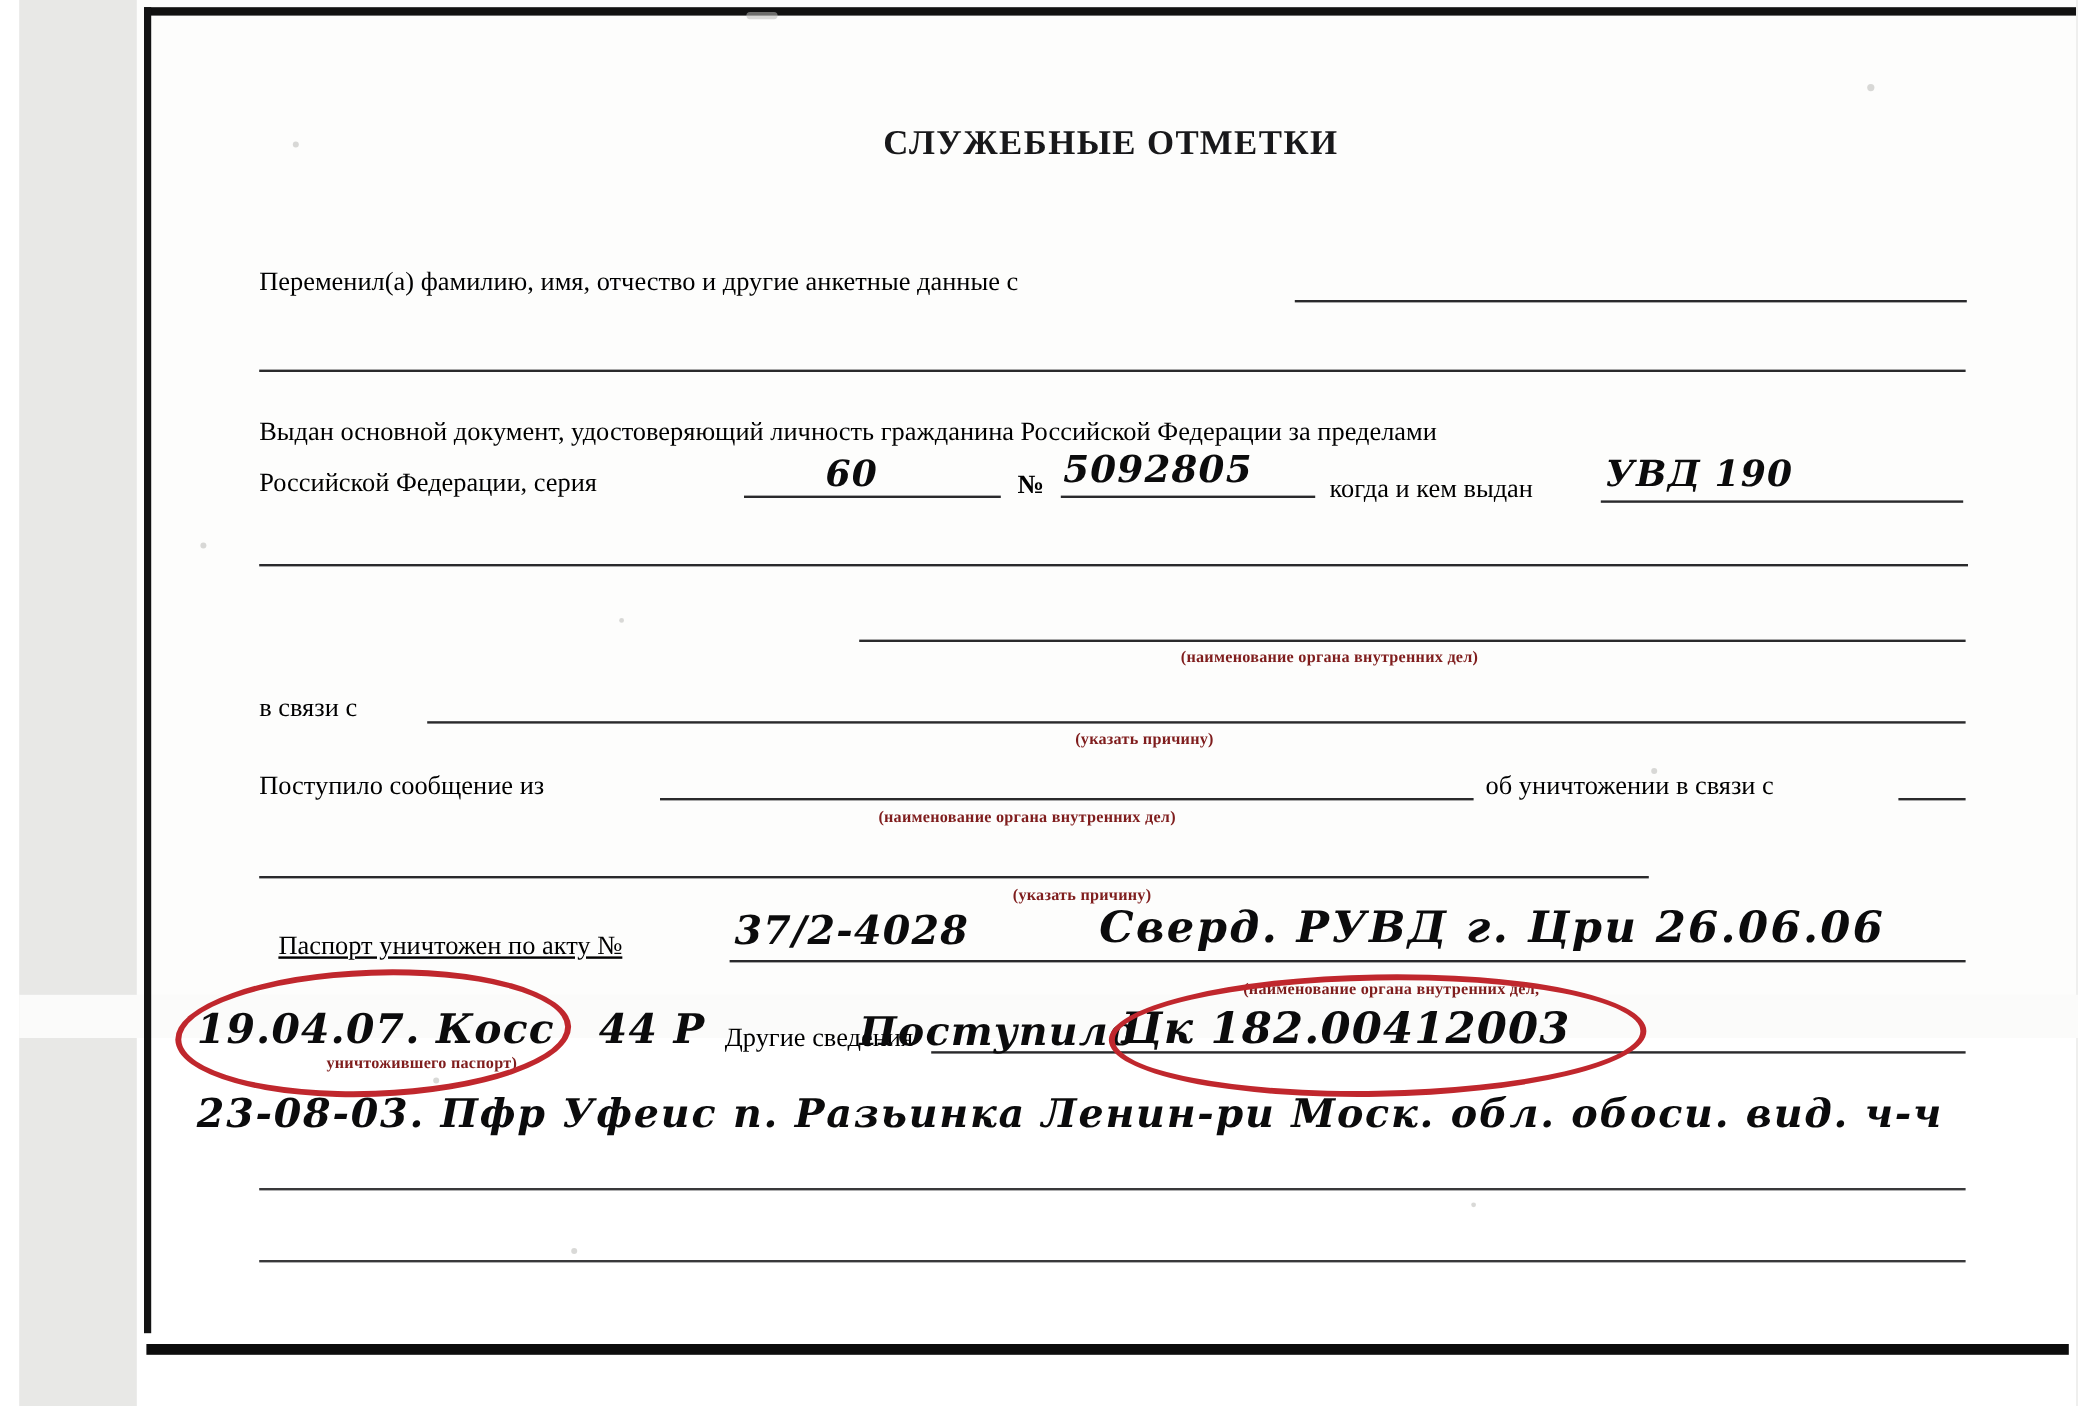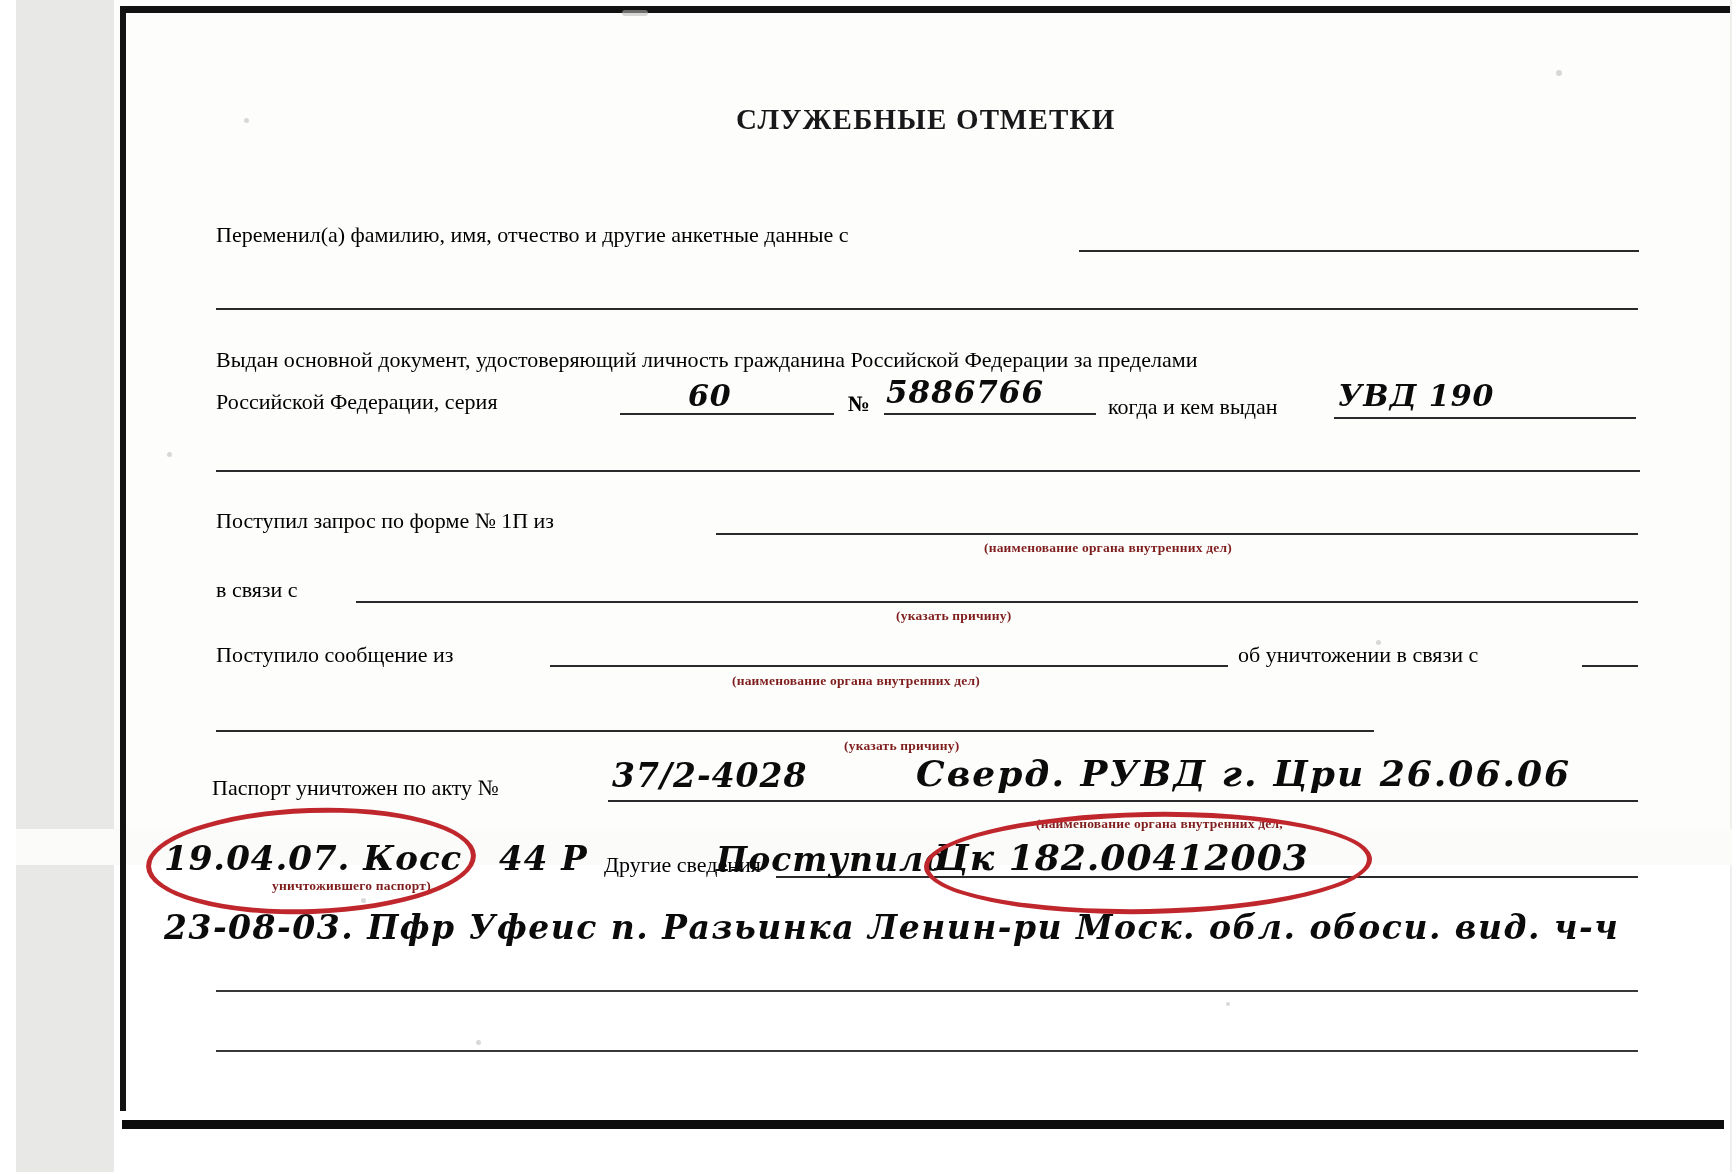--- a/index.html
+++ b/index.html
@@ -151,46 +151,45 @@
   <div class="rule" style="left:200px;top:308px;width:1422px;"></div>
 
   <div class="ptext" style="left:200px;top:347px;">Выдан основной документ, удостоверяющий личность гражданина Российской Федерации за пределами</div>
   <div class="ptext" style="left:200px;top:389px;">Российской Федерации, серия</div>
 
   <div class="rule" style="left:604px;top:413px;width:214px;"></div>
   <div class="hand" style="left:672px;top:378px;font-size:30px;">60</div>
 
   <div class="ptext bold" style="left:832px;top:391px;">№</div>
   <div class="rule" style="left:868px;top:413px;width:212px;"></div>
-  <div class="hand" style="left:870px;top:374px;font-size:31px;">5886766</div>
+  <div class="hand" style="left:870px;top:374px;font-size:31px;">5092805</div>
 
   <div class="ptext" style="left:1092px;top:394px;">когда и кем выдан</div>
   <div class="rule" style="left:1318px;top:417px;width:302px;"></div>
   <div class="hand" style="left:1322px;top:378px;font-size:30px;">УВД 190</div>
 
   <div class="rule" style="left:200px;top:470px;width:1424px;"></div>
 
-  <div class="ptext" style="left:200px;top:508px;">Поступил запрос по форме № 1П из</div>
   <div class="rule" style="left:700px;top:533px;width:922px;"></div>
   <div class="small-note" style="left:968px;top:540px;">(наименование органа внутренних дел)</div>
 
   <div class="ptext" style="left:200px;top:577px;">в связи с</div>
   <div class="rule" style="left:340px;top:601px;width:1282px;"></div>
   <div class="small-note" style="left:880px;top:608px;">(указать причину)</div>
 
   <div class="ptext" style="left:200px;top:642px;">Поступило сообщение из</div>
   <div class="rule" style="left:534px;top:665px;width:678px;"></div>
   <div class="small-note" style="left:716px;top:673px;">(наименование органа внутренних дел)</div>
   <div class="ptext" style="left:1222px;top:642px;">об уничтожении в связи с</div>
   <div class="rule" style="left:1566px;top:665px;width:56px;"></div>
 
   <div class="rule" style="left:200px;top:730px;width:1158px;"></div>
   <div class="small-note" style="left:828px;top:738px;">(указать причину)</div>
 
-  <div class="ptext" style="left:196px;top:775px;">Паспорт уничтожен по акту №</div>
+  <div class="ptext" style="left:216px;top:775px;text-decoration:underline;">Паспорт уничтожен по акту №</div>
   <div class="rule" style="left:592px;top:800px;width:1030px;"></div>
   <div class="hand" style="left:596px;top:756px;font-size:33px;">37/2-4028</div>
   <div class="hand" style="left:900px;top:752px;font-size:36px;letter-spacing:2px;">Сверд. РУВД г. Цри 26.06.06</div>
 
   <div class="small-note" style="left:1020px;top:816px;text-align:center;">(наименование органа внутренних дел,</div>
   <div class="small-note" style="left:256px;top:878px;">уничтожившего паспорт)</div>
 
   <div class="ptext" style="left:588px;top:852px;text-align:center;">Другие сведения</div>
   <div class="rule" style="left:760px;top:876px;width:862px;"></div>
 

